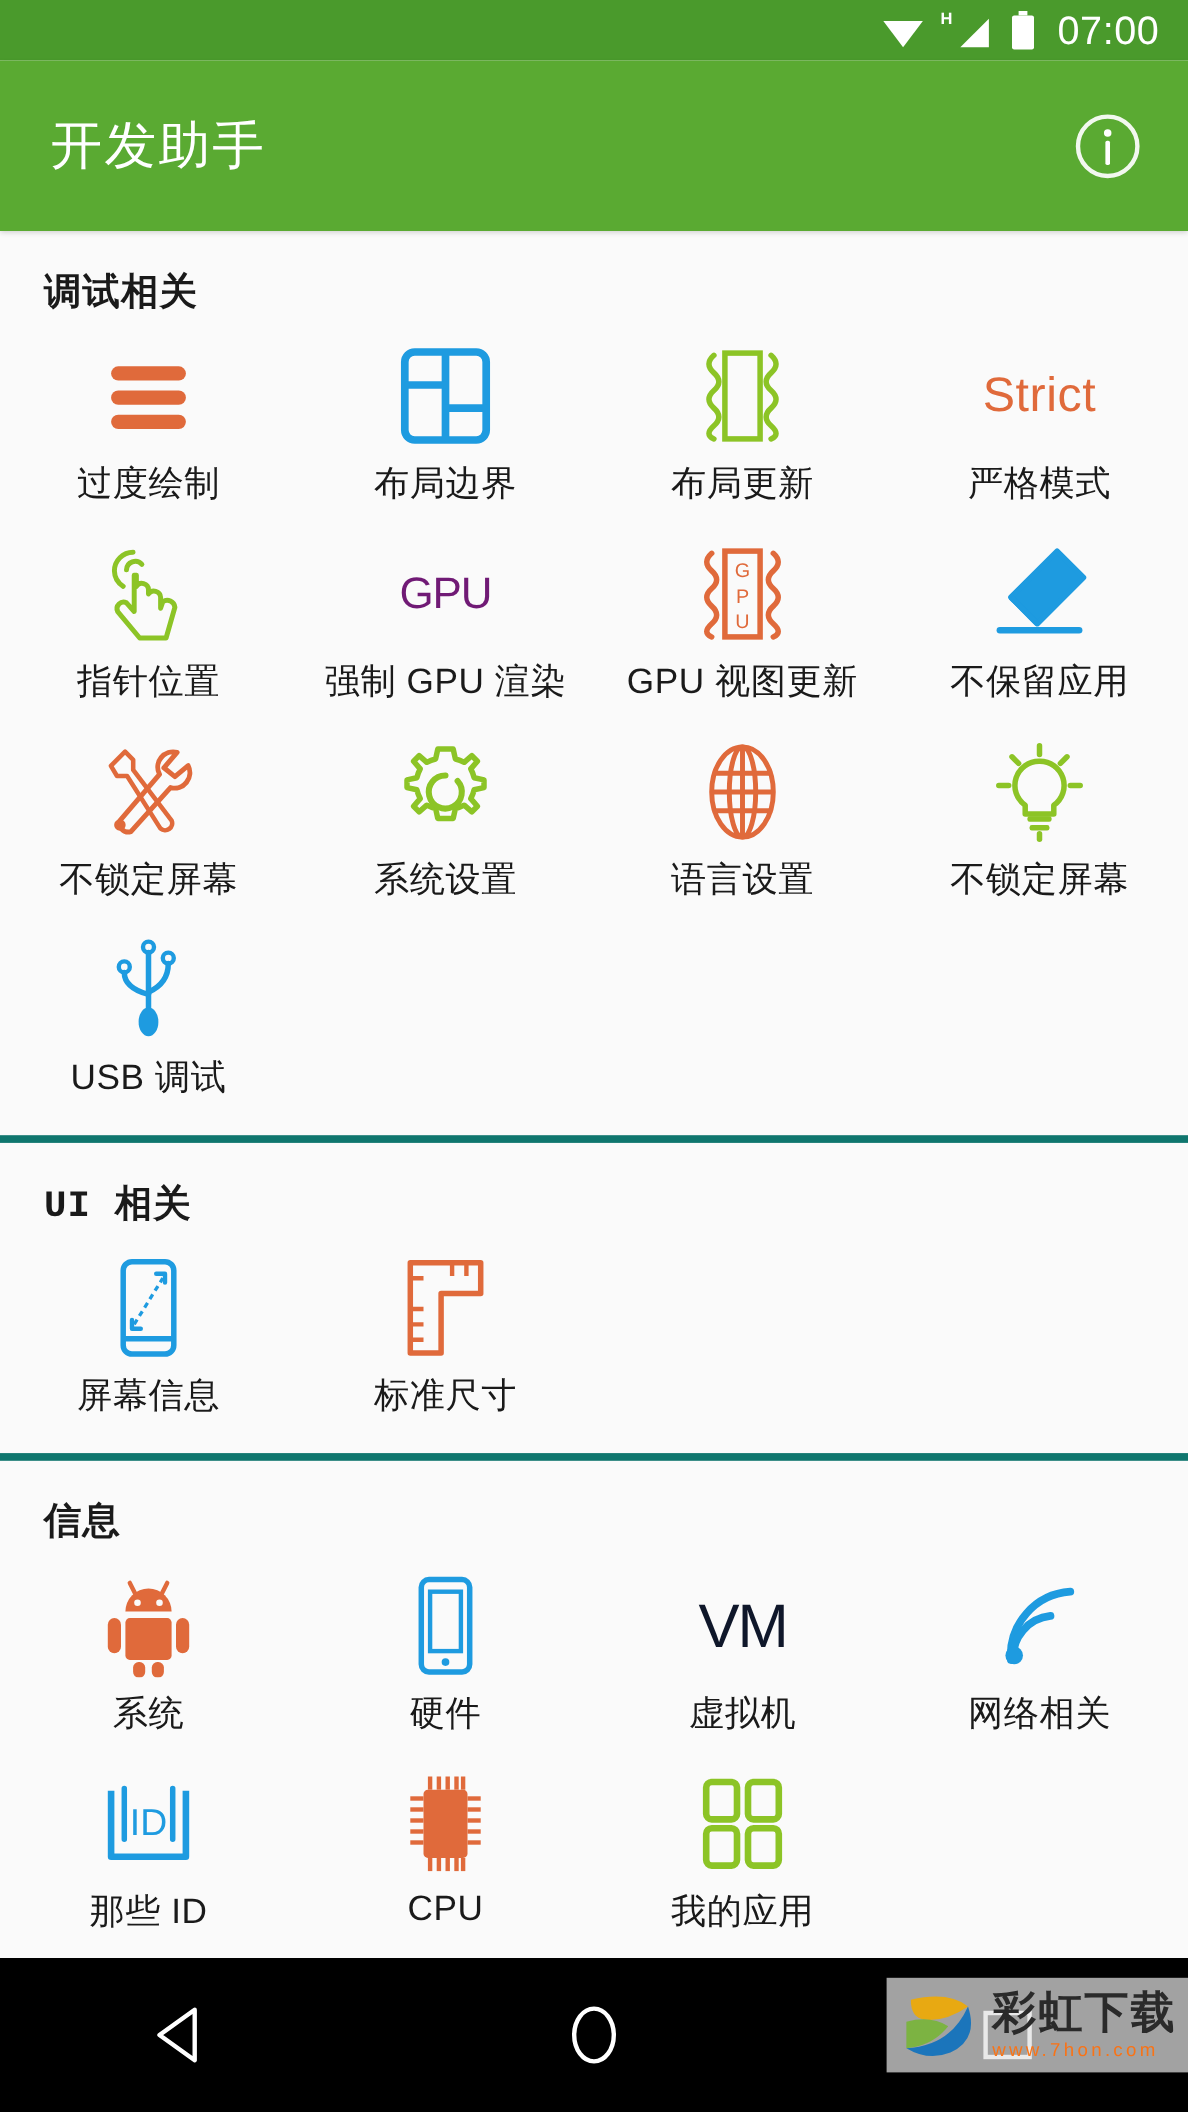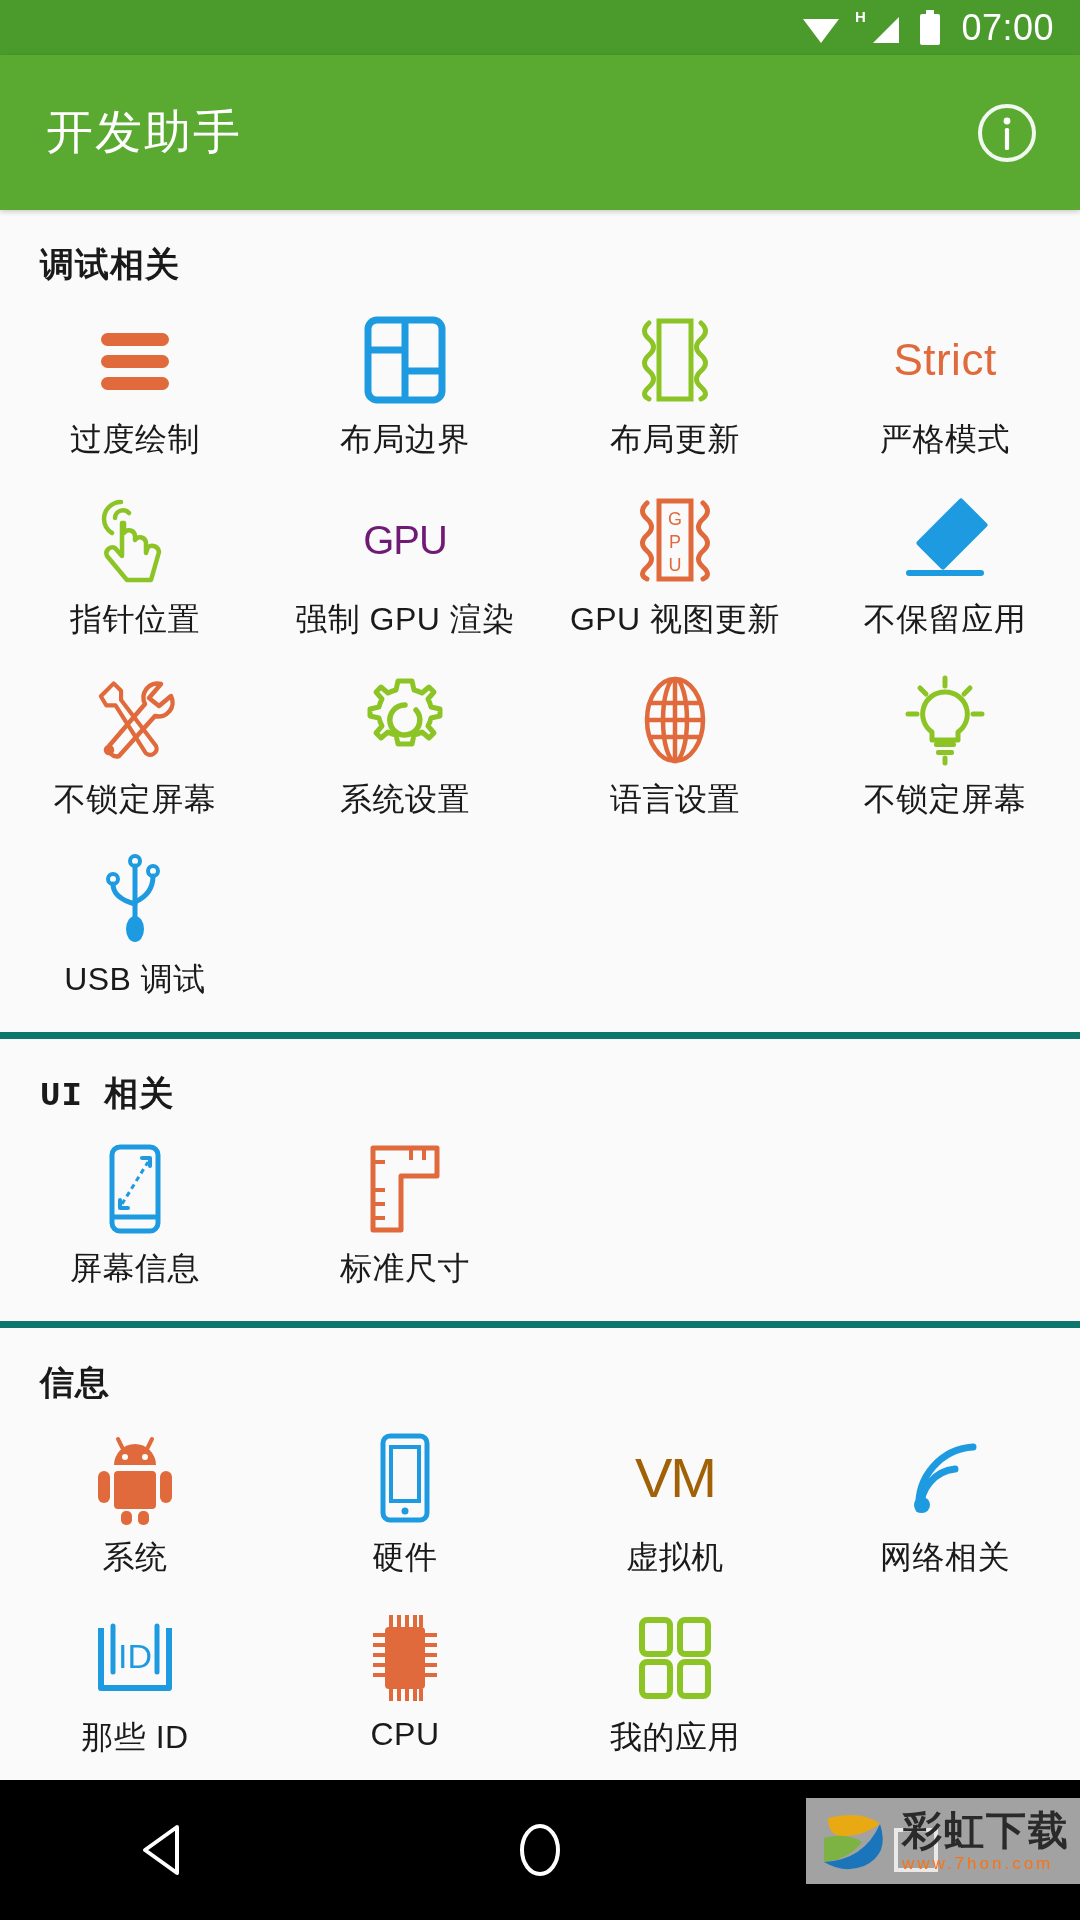--- a/index.html
+++ b/index.html
@@ -321,21 +321,21 @@
             <svg width="70" height="94" viewBox="0 0 70 94">
               <rect x="13" y="5" width="44" height="84" rx="7" fill="none" stroke="#1e9be0" stroke-width="5"></rect>
               <rect x="21" y="16" width="28" height="54" fill="none" stroke="#1e9be0" stroke-width="4"></rect>
               <circle cx="35" cy="80" r="3.5" fill="#1e9be0"></circle>
             </svg>
           </span>
           <span class="lbl">硬件</span>
         </div>
 
         <div class="cell">
-          <span class="ico txt-ico" style="color:#a16207;font-size:56px;letter-spacing:-2px">VM</span>
+          <span class="ico txt-ico" style="color:#0f172a;font-size:56px;letter-spacing:-2px">VM</span>
           <span class="lbl">虚拟机</span>
         </div>
 
         <div class="cell">
           <span class="ico">
             <svg width="88" height="90" viewBox="0 0 88 90">
               <path d="M18 76 a58 58 0 0 1 54 -62" fill="none" stroke="#1e9be0" stroke-width="7" stroke-linecap="round"></path>
               <path d="M20 76 a38 38 0 0 1 34 -40" fill="none" stroke="#1e9be0" stroke-width="7" stroke-linecap="round"></path>
               <circle cx="21" cy="72" r="8" fill="#1e9be0"></circle>
             </svg>

